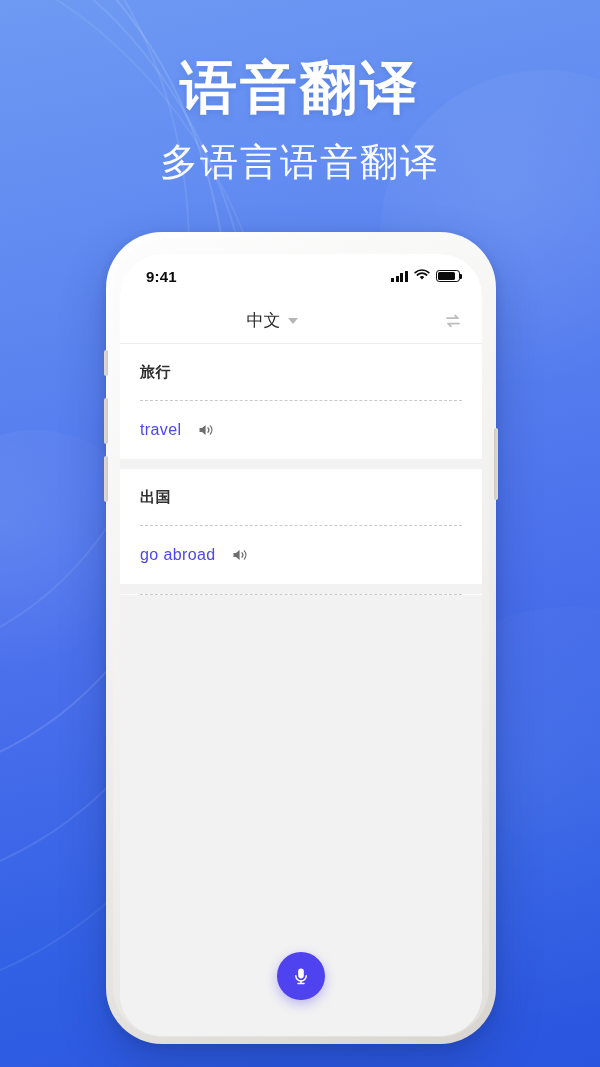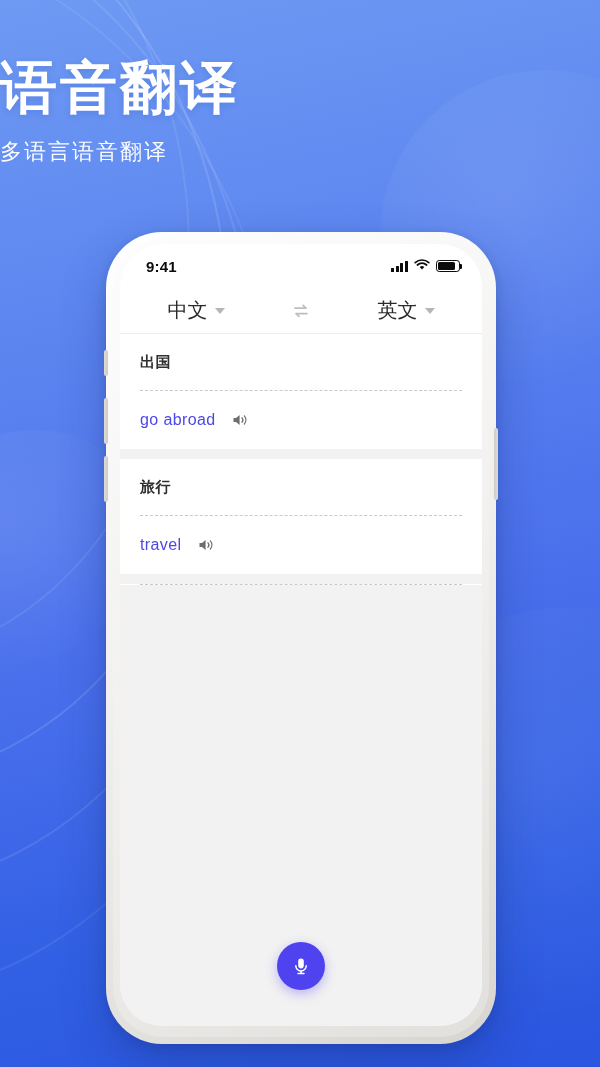--- a/index.html
+++ b/index.html
@@ -29,48 +29,48 @@
   .blob {
     position:absolute; border-radius:50%;
     background:radial-gradient(circle at 38% 36%, rgba(255,255,255,0.085), rgba(255,255,255,0) 68%);
   }
   .blob1 { width:330px; height:330px; right:-110px; top:70px; }
   .blob2 { width:250px; height:250px; left:-90px; top:430px; }
   .blob3 { width:420px; height:420px; right:-180px; bottom:40px;
            background:radial-gradient(circle at 40% 40%, rgba(255,255,255,0.055), rgba(255,255,255,0) 70%); }
 
   
-  #header { position:absolute; top:0; left:0; width:600px; z-index:4; }
+  #header { position:absolute; top:0; left:0; width:600px; text-align:center; z-index:4; }
   #app-title {
     margin-top:55px;
     font-size:57px;
     font-weight:bold;
     color:#ffffff;
     letter-spacing:3px;
     line-height:1.15;
     text-shadow:0 2px 6px rgba(30,60,150,0.18);
   }
   #app-subtitle {
     margin-top:16px;
-    font-size:22px;
+    font-size:38px;
     color:#ffffff;
     letter-spacing:2px;
     font-weight:400;
     opacity:0.97;
   }
 
   
   #phone {
     position:absolute;
     left:106px; top:232px;
     width:390px; height:812px;
     border-radius:56px;
     background:linear-gradient(150deg,#ffffff 0%,#f4f3f2 38%,#e6e4e1 72%,#d8d5d1 100%);
     box-shadow:0 20px 46px rgba(20,40,110,0.30), 0 3px 10px rgba(20,40,110,0.18);
-    padding:12px 14px;
+    padding:22px 14px;
     z-index:5;
   }
   #phone-inner-ring {
     position:absolute; inset:7px;
     border-radius:50px;
     background:linear-gradient(150deg,#fdfdfd 0%,#efeeec 60%,#e2e0dd 100%);
   }
   .side-btn {
     position:absolute;
     background:linear-gradient(90deg,#dedbd7,#cfccc8);
@@ -119,21 +119,21 @@
   
   #lang-bar {
     height:46px; background:#ffffff;
     display:flex; align-items:center;
     border-bottom:1px solid #ededed;
   }
   .lang-picker {
     flex:1; display:flex; align-items:center; justify-content:center; gap:7px;
     cursor:pointer; height:100%;
   }
-  .lang-label { font-size:20px; color:#2b2b2b; font-weight:500; }
+  .lang-label { font-size:17px; color:#2b2b2b; font-weight:500; }
   .caret {
     width:0; height:0;
     border-left:5px solid transparent; border-right:5px solid transparent;
     border-top:6px solid #b6b6b6;
   }
   #swap-btn {
     width:58px; display:flex; align-items:center; justify-content:center;
     cursor:pointer; height:100%;
   }
 
@@ -225,59 +225,55 @@
       <div class="lang-picker">
         <span class="lang-label">中文</span>
         <span class="caret"></span>
       </div>
       <div id="swap-btn">
         <svg width="20" height="16" viewBox="0 0 20 16">
           <path d="M4 5.2 H15 L12 2.4" stroke="#bdbdbd" stroke-width="1.7" fill="none" stroke-linecap="round" stroke-linejoin="round"></path>
           <path d="M16 10.6 H5 L8 13.4" stroke="#bdbdbd" stroke-width="1.7" fill="none" stroke-linecap="round" stroke-linejoin="round"></path>
         </svg>
       </div>
-      <div class="lang-picker">
-        <span class="lang-label">英文</span>
-        <span class="caret"></span>
-      </div>
     </div>
 
     <div id="content">
+
+      <div class="card">
+        <div class="card-source">旅行</div>
+        <div class="card-divider"></div>
+        <div class="card-target">
+          <span class="target-text">travel</span>
+          <span class="speaker-btn">
+            <svg width="17" height="14" viewBox="0 0 17 14">
+              <path d="M1.5 5 H4 L7.6 1.9 V12.1 L4 9 H1.5 Z" fill="#6e6e6e"></path>
+              <path d="M10 4.8 a3.4 3.4 0 0 1 0 4.4" stroke="#6e6e6e" stroke-width="1.3" fill="none" stroke-linecap="round"></path>
+              <path d="M12.3 2.9 a6.2 6.2 0 0 1 0 8.2" stroke="#6e6e6e" stroke-width="1.3" fill="none" stroke-linecap="round"></path>
+            </svg>
+          </span>
+        </div>
+      </div>
 
       <div class="card">
         <div class="card-source">出国</div>
         <div class="card-divider"></div>
         <div class="card-target">
           <span class="target-text">go abroad</span>
           <span class="speaker-btn">
             <svg width="17" height="14" viewBox="0 0 17 14">
               <path d="M1.5 5 H4 L7.6 1.9 V12.1 L4 9 H1.5 Z" fill="#6e6e6e"></path>
               <path d="M10 4.8 a3.4 3.4 0 0 1 0 4.4" stroke="#6e6e6e" stroke-width="1.3" fill="none" stroke-linecap="round"></path>
               <path d="M12.3 2.9 a6.2 6.2 0 0 1 0 8.2" stroke="#6e6e6e" stroke-width="1.3" fill="none" stroke-linecap="round"></path>
             </svg>
           </span>
         </div>
       </div>
 
       <div class="card">
-        <div class="card-source">旅行</div>
-        <div class="card-divider"></div>
-        <div class="card-target">
-          <span class="target-text">travel</span>
-          <span class="speaker-btn">
-            <svg width="17" height="14" viewBox="0 0 17 14">
-              <path d="M1.5 5 H4 L7.6 1.9 V12.1 L4 9 H1.5 Z" fill="#6e6e6e"></path>
-              <path d="M10 4.8 a3.4 3.4 0 0 1 0 4.4" stroke="#6e6e6e" stroke-width="1.3" fill="none" stroke-linecap="round"></path>
-              <path d="M12.3 2.9 a6.2 6.2 0 0 1 0 8.2" stroke="#6e6e6e" stroke-width="1.3" fill="none" stroke-linecap="round"></path>
-            </svg>
-          </span>
-        </div>
-      </div>
-
-      <div class="card">
         <div class="card-divider"></div>
       </div>
 
       <div id="mic-area">
         <div id="mic-button">
           <svg width="22" height="22" viewBox="0 0 22 22">
             <rect x="8.2" y="3.4" width="5.6" height="10" rx="2.8" fill="#ffffff"></rect>
             <path d="M5.8 10.8 a5.2 5.2 0 0 0 10.4 0" stroke="#ffffff" stroke-width="1.5" fill="none" stroke-linecap="round"></path>
             <path d="M11 16.1 V18.3" stroke="#ffffff" stroke-width="1.5" stroke-linecap="round"></path>
             <path d="M8 18.4 H14" stroke="#ffffff" stroke-width="1.5" stroke-linecap="round"></path>

